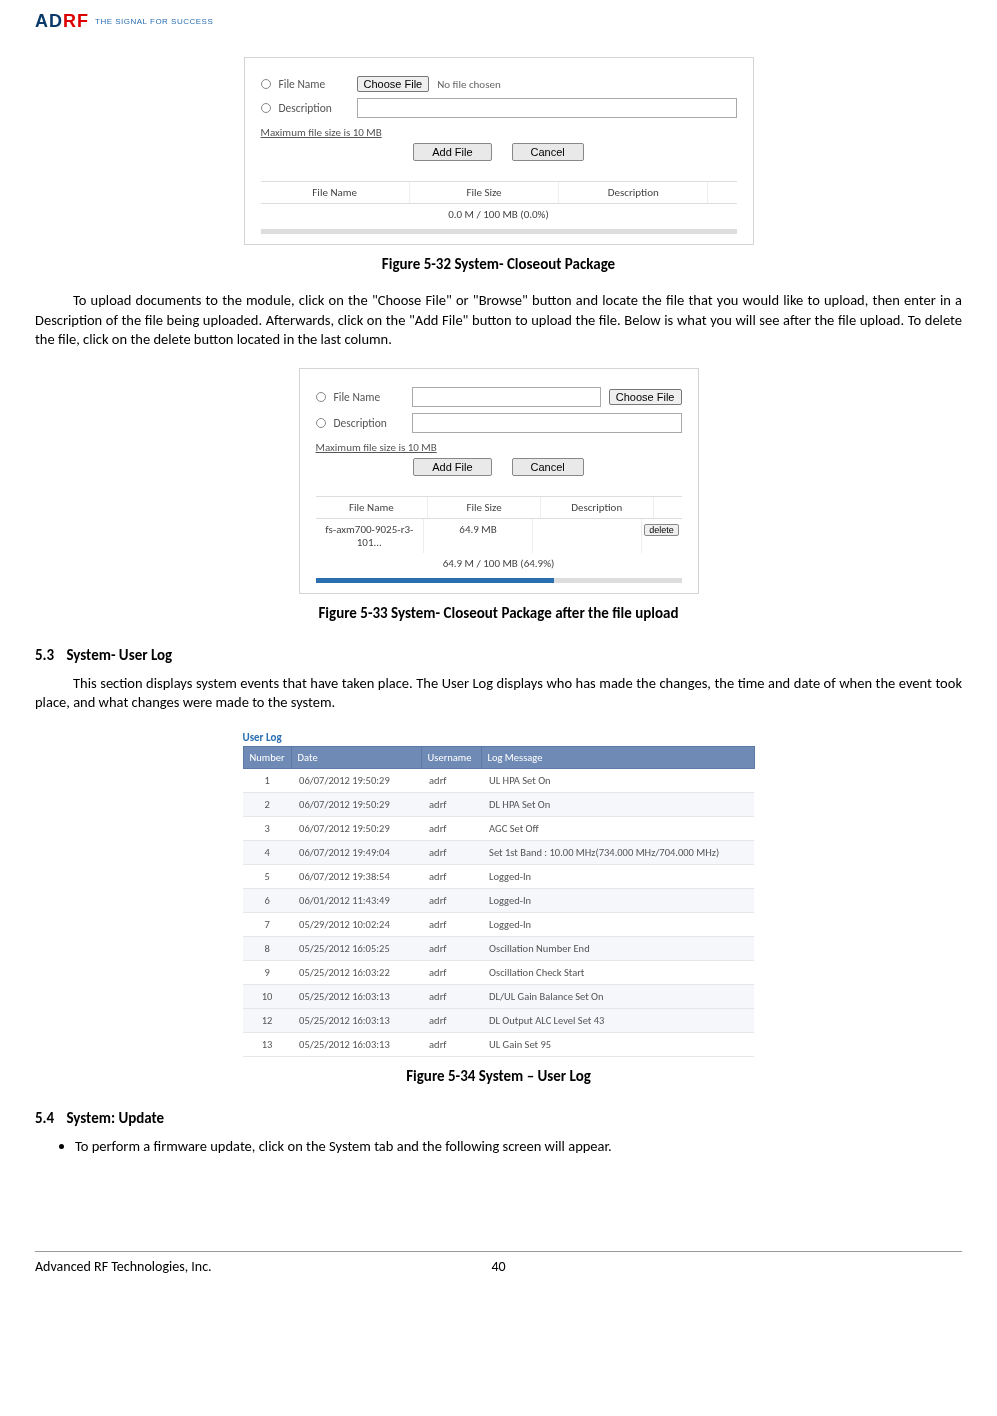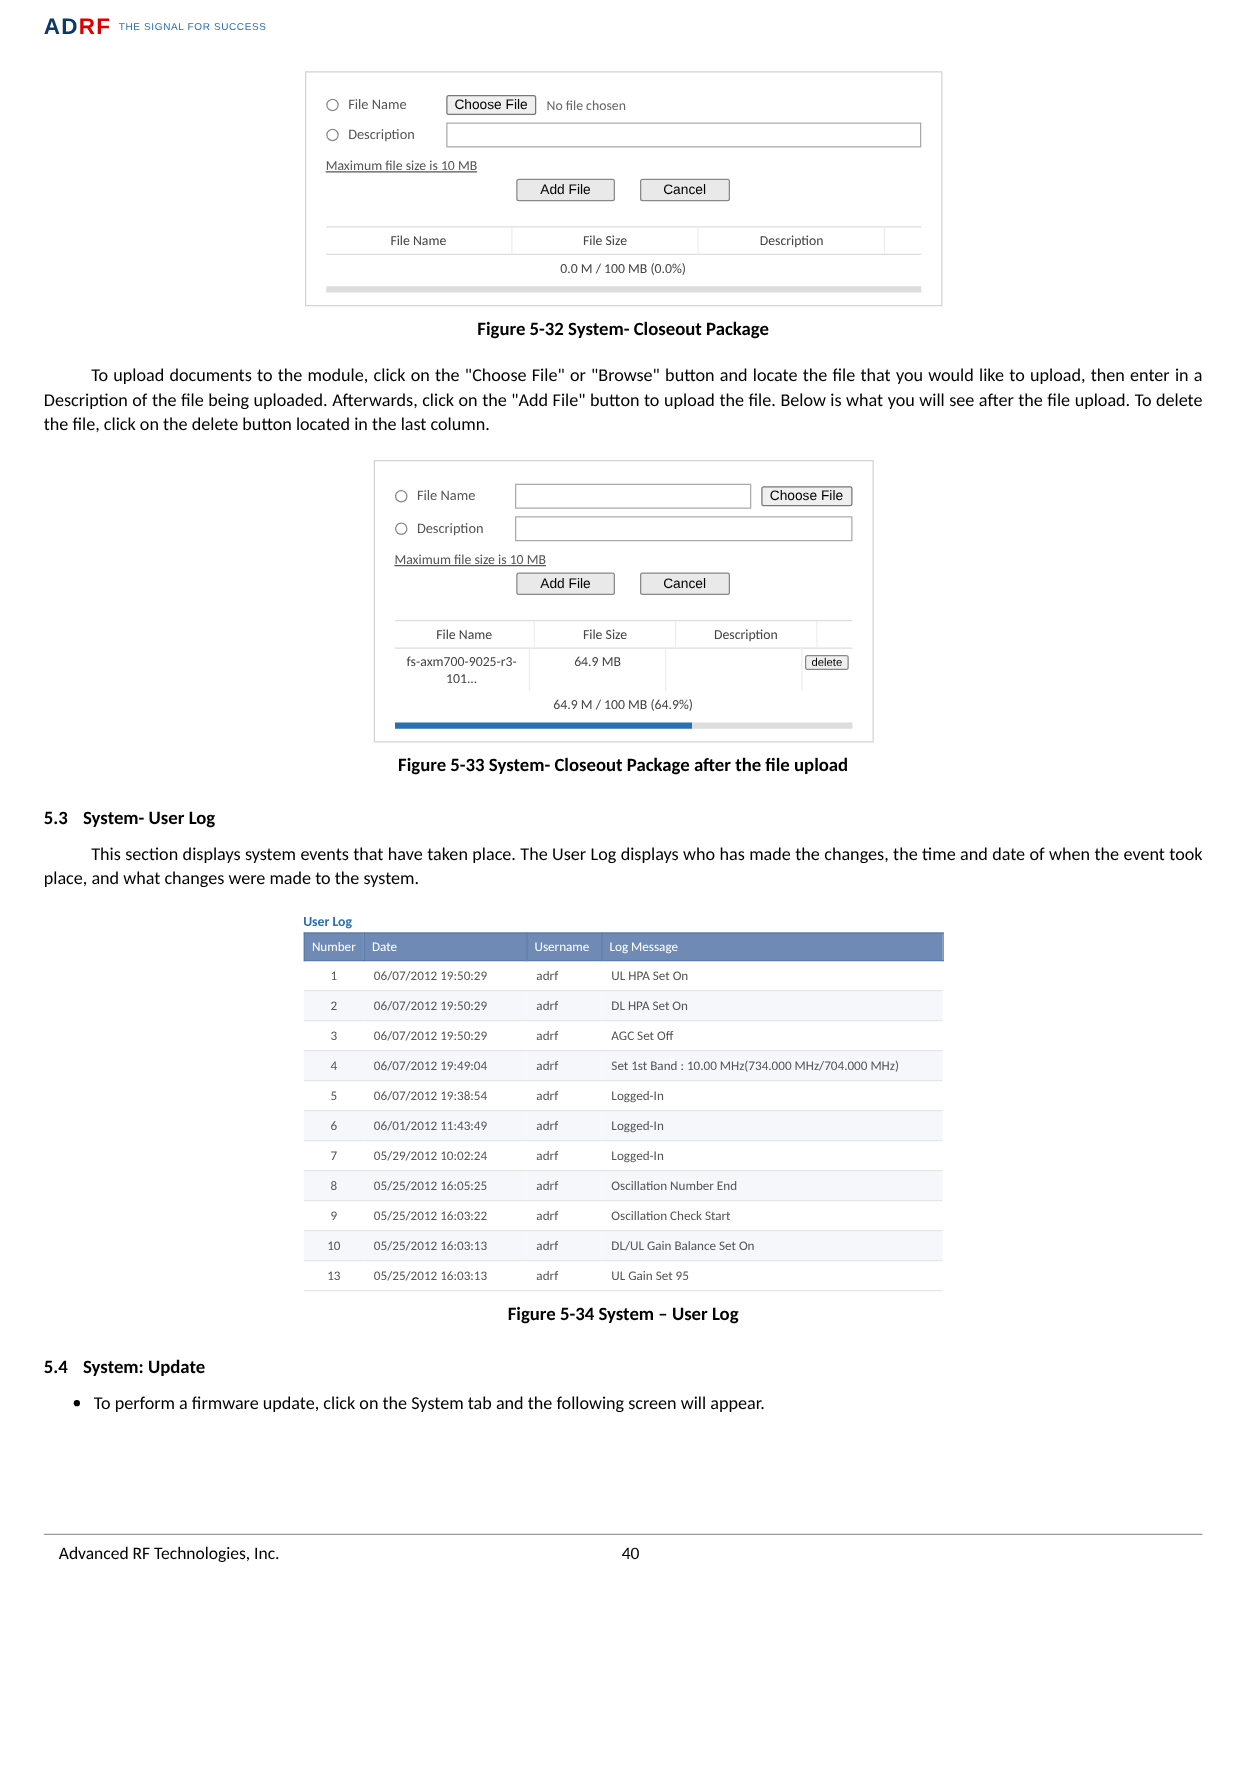--- a/index.html
+++ b/index.html
@@ -89,21 +89,21 @@
     .ul-table .c-date { width: 130px; }
     .ul-table .c-user { width: 60px; }
 
     .footer {
       border-top: 1px solid #999;
       margin-top: 95px;
       padding-top: 6px;
       display: flex;
       font-size: 14px;
     }
-    .footer .fl { flex: 1; margin-left: 12px; }
+    .footer .fl { flex: 1; }
     .footer .fc { flex: 0 0 60px; text-align: center; }
     .footer .fr { flex: 1; }
   </style>
 </head>
 <body>
 
 <div class="header-region">
   <span class="logo">
     <span class="ad">AD</span><span class="rf">RF</span>
   </span>
@@ -254,20 +254,26 @@
             <td class="c-date">05/25/2012 16:03:22</td>
             <td class="c-user">adrf</td>
             <td>Oscillation Check Start</td>
           </tr>
           <tr class="even">
             <td class="c-num">10</td>
             <td class="c-date">05/25/2012 16:03:13</td>
             <td class="c-user">adrf</td>
             <td>DL/UL Gain Balance Set On</td>
           </tr>
+          <tr class="even">
+            <td class="c-num">12</td>
+            <td class="c-date">05/25/2012 16:03:13</td>
+            <td class="c-user">adrf</td>
+            <td>DL Output ALC Level Set 43</td>
+          </tr>
           <tr>
             <td class="c-num">13</td>
             <td class="c-date">05/25/2012 16:03:13</td>
             <td class="c-user">adrf</td>
             <td>UL Gain Set 95</td>
           </tr>
         </tbody>
     </table>
   </div>
 </div>

